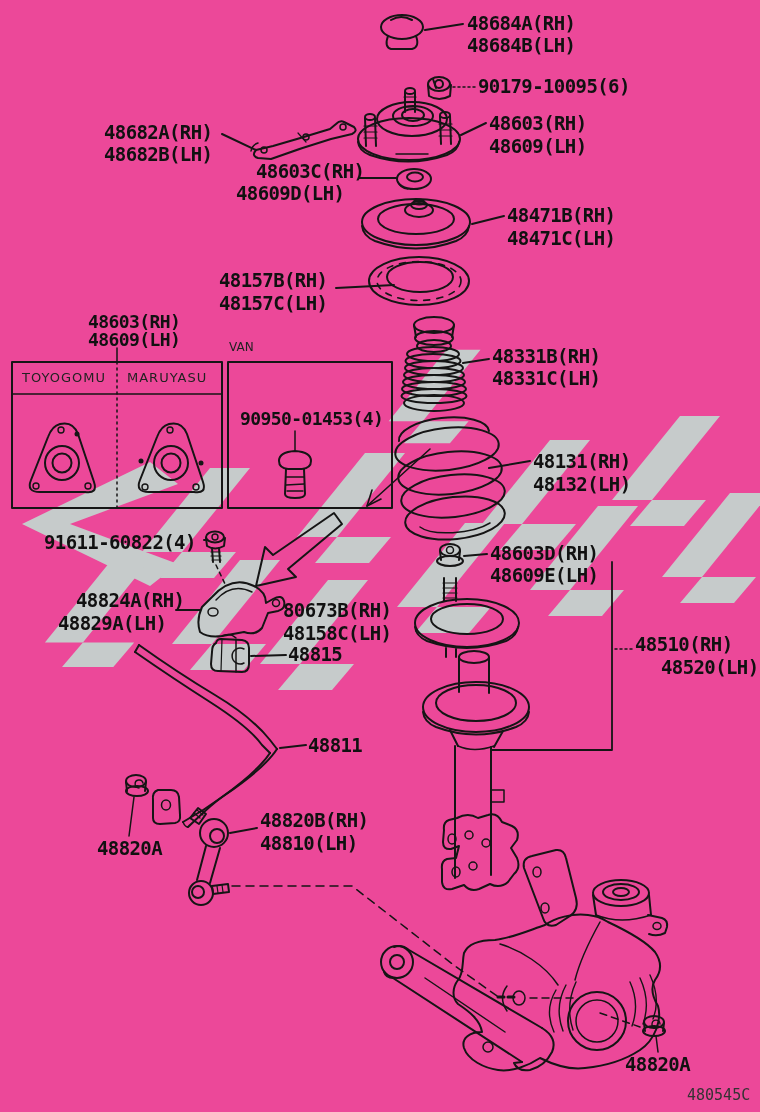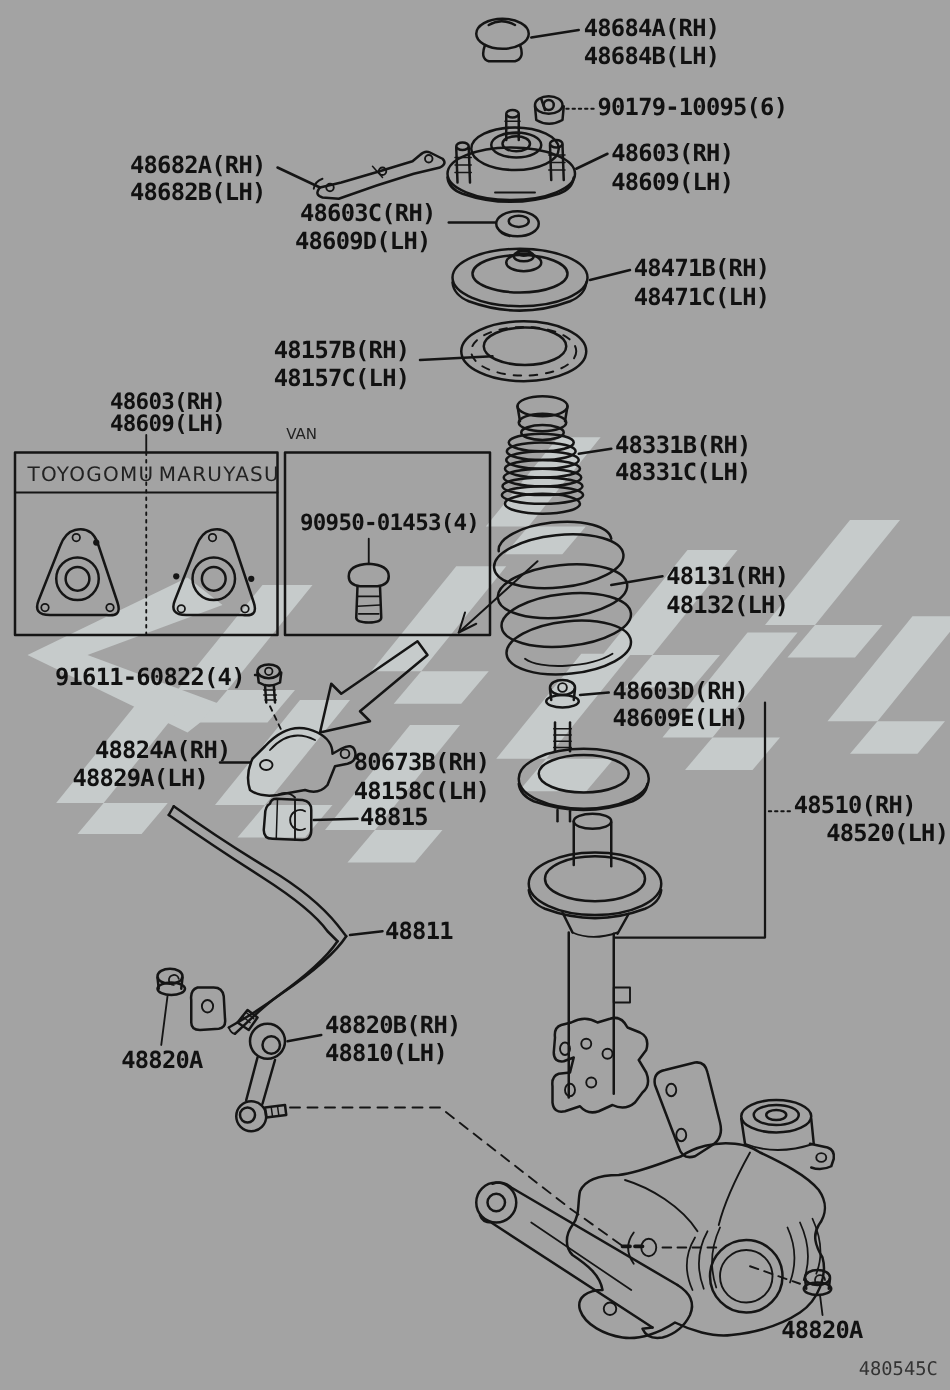--- a/index.html
+++ b/index.html
@@ -1,25 +1,25 @@
 <!DOCTYPE html>
 <html><head>
 <meta charset="utf-8">
 <style>
   html,body{margin:0;padding:0;background:#fff;}
-  .stage{position:relative;width:760px;height:1112px;background:#a3a3a3;overflow:hidden;
+  .stage{position:relative;width:760px;height:1112px;background:#ec4899;overflow:hidden;
          font-family:"DejaVu Sans Mono", monospace;}
   svg.art{position:absolute;left:0;top:0;}
   .pl{position:absolute;font-weight:bold;font-size:19px;line-height:20px;color:#111;
       white-space:nowrap;letter-spacing:-0.6px;}
   .pl-sm{position:absolute;font-weight:bold;font-size:18px;line-height:19px;color:#111;
       white-space:nowrap;letter-spacing:-0.6px;}
   .tag{position:absolute;font-family:"DejaVu Sans", sans-serif;font-size:12px;color:#222;
       white-space:nowrap;}
-  .hdr{position:absolute;font-family:"DejaVu Sans", sans-serif;font-size:16px;letter-spacing:1px;
+  .hdr{position:absolute;font-family:"DejaVu Sans", sans-serif;font-size:13px;letter-spacing:1px;
       color:#222;white-space:nowrap;}
   .code{position:absolute;font-size:15px;font-weight:normal;color:#333;letter-spacing:0;}
 </style>
 </head>
 <body>
 
 <div class="stage">
 
 <svg class="art" width="760" height="1112" viewBox="0 0 760 1112" stroke="#151515" stroke-width="2" fill="none" stroke-linecap="round" stroke-linejoin="round">
 
@@ -386,21 +386,21 @@
 
 </svg>
 
 <div class="pl" style="left:467px;top:13px">48684A(RH)</div>
 <div class="pl" style="left:467px;top:35px">48684B(LH)</div>
 <div class="pl" style="left:478px;top:76px">90179-10095(6)</div>
 <div class="pl" style="left:489px;top:113px">48603(RH)</div>
 <div class="pl" style="left:489px;top:136px">48609(LH)</div>
 <div class="pl" style="left:104px;top:122px">48682A(RH)</div>
 <div class="pl" style="left:104px;top:144px">48682B(LH)</div>
-<div class="pl" style="left:240px;top:161px">48603C(RH)</div>
+<div class="pl" style="left:256px;top:161px">48603C(RH)</div>
 <div class="pl" style="left:236px;top:183px">48609D(LH)</div>
 <div class="pl" style="left:507px;top:205px">48471B(RH)</div>
 <div class="pl" style="left:507px;top:228px">48471C(LH)</div>
 <div class="pl" style="left:219px;top:270px">48157B(RH)</div>
 <div class="pl" style="left:219px;top:293px">48157C(LH)</div>
 <div class="pl" style="left:492px;top:346px">48331B(RH)</div>
 <div class="pl" style="left:492px;top:368px">48331C(LH)</div>
 
 <div class="pl-sm" style="left:88px;top:312px">48603(RH)</div>
 <div class="pl-sm" style="left:88px;top:330px">48609(LH)</div>

